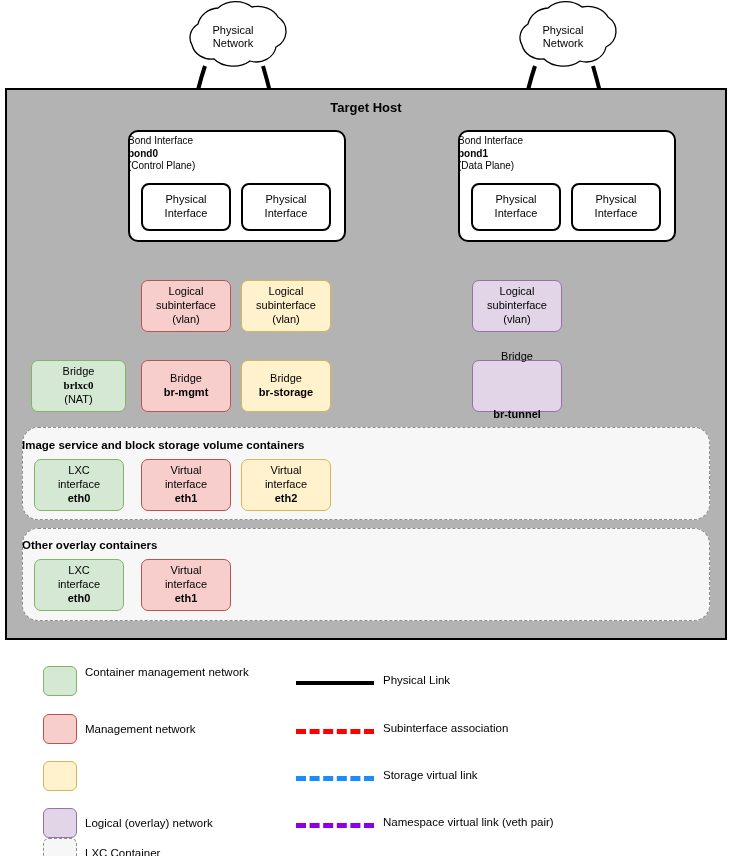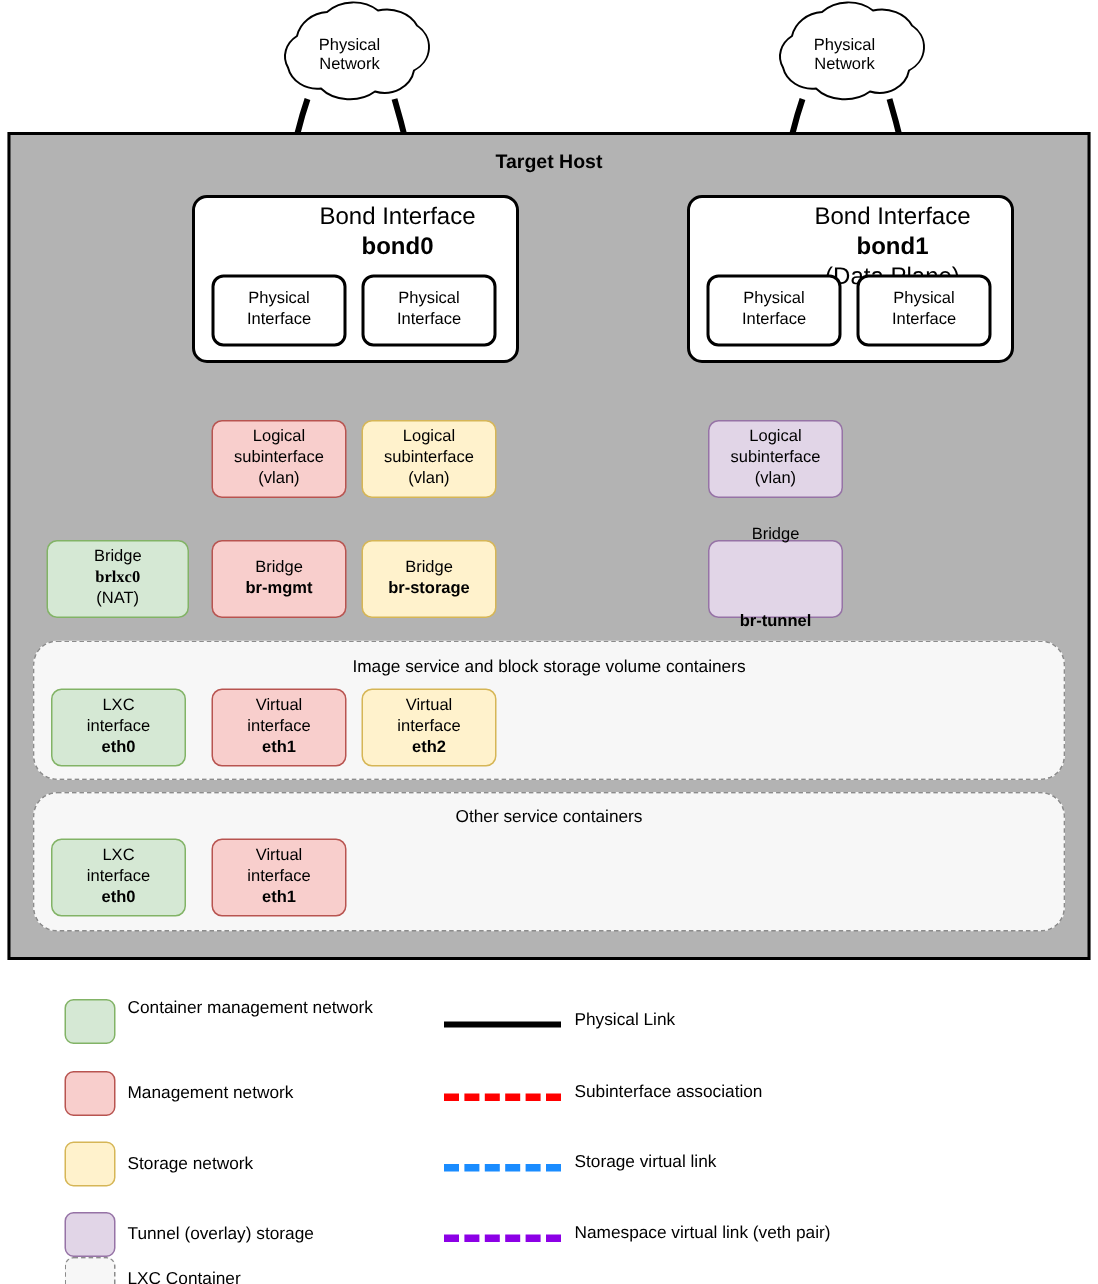--- a/index.html
+++ b/index.html
@@ -72,33 +72,30 @@
   .lxc-group {
     position: absolute;
     box-sizing: border-box;
     background: #f7f7f7;
     border: 1.5px dashed #8c8c8c;
     border-radius: 16px;
   }
   .lxc-title {
     position: absolute;
     font-size: 11.5px;
-    font-weight: normal;
-    color: #000;
-    text-align: center;
+    font-weight: bold;
+    color: #000;
   }
 
   
   .bond-label {
     position: absolute;
-    text-align: center;
-    font-size: 16px;
+    font-size: 10px;
     line-height: 1.25;
     color: #000;
-    margin-left: 28px;
   }
 
   
   #legend { position: absolute; left: 0; top: 648px; width: 732px; height: 208px; margin-left: 13px; }
   .lg-swatch {
     position: absolute;
     width: 34px; height: 30px;
     box-sizing: border-box;
     border-radius: 6px;
   }
@@ -179,20 +176,21 @@
 </div>
 <div class="lbl" style="left:513px;top:24px;width:100px;font-size:11px;">
   <div>Physical</div>
   <div>Network</div>
 </div>
 
 <div class="node n-white" style="left:128px;top:130px;width:218px;height:112px;"></div>
 <div class="bond-label" style="left:128px;top:135px;width:218px;">
   <div>Bond Interface</div>
   <div class="b" style="font-weight:bold;">bond0</div>
+  <div>(Control Plane)</div>
 </div>
 <div class="node n-white-inner" style="left:141px;top:183px;width:90px;height:48px;">
   <div>Physical</div>
   <div>Interface</div>
 </div>
 <div class="node n-white-inner" style="left:241px;top:183px;width:90px;height:48px;">
   <div>Physical</div>
   <div>Interface</div>
 </div>
 
@@ -257,45 +255,44 @@
   <div>interface</div>
   <div style="font-weight:bold;">eth1</div>
 </div>
 <div class="node n-yellow" style="left:241px;top:459px;width:90px;height:52px;">
   <div>Virtual</div>
   <div>interface</div>
   <div style="font-weight:bold;">eth2</div>
 </div>
 
 <div class="lxc-group" style="left:22px;top:528px;width:688px;height:93px;"></div>
-<div class="lxc-title" style="left:22px;top:539px;width:688px;">Other service containers</div>
+<div class="lxc-title" style="left:22px;top:539px;width:688px;">Other overlay containers</div>
 <div class="node n-green" style="left:34px;top:559px;width:90px;height:52px;">
   <div>LXC</div>
   <div>interface</div>
   <div style="font-weight:bold;">eth0</div>
 </div>
 <div class="node n-red" style="left:141px;top:559px;width:90px;height:52px;">
   <div>Virtual</div>
   <div>interface</div>
   <div style="font-weight:bold;">eth1</div>
 </div>
 
 <div id="legend">
 
   <div class="lg-swatch" style="left:30px;top:18px;background:#d5e8d4;border:1.6px solid #82b366;"></div>
   <div class="lg-text" style="left:72px;top:17px;width:175px;">Container management network</div>
 
   <div class="lg-swatch" style="left:30px;top:66px;background:#f8cecc;border:1.6px solid #b85450;"></div>
   <div class="lg-text" style="left:72px;top:74px;width:190px;">Management network</div>
 
   <div class="lg-swatch" style="left:30px;top:113px;background:#fff2cc;border:1.6px solid #d6b656;"></div>
-  <div class="lg-text" style="left:72px;top:121px;width:190px;">Storage network</div>
 
   <div class="lg-swatch" style="left:30px;top:160px;background:#e1d5e7;border:1.6px solid #9673a6;"></div>
-  <div class="lg-text" style="left:72px;top:168px;width:200px;">Tunnel (overlay) storage</div>
+  <div class="lg-text" style="left:72px;top:168px;width:200px;">Logical (overlay) network</div>
 
   <div class="lg-swatch dashed" style="left:30px;top:190px;"></div>
   <div class="lg-text" style="left:72px;top:198px;width:160px;">LXC Container</div>
 
   <div class="lg-line" style="left:283px;top:33px;border-top-color:#000000;"></div>
   <div class="lg-text" style="left:370px;top:25px;width:220px;">Physical Link</div>
 
   <div class="lg-line dash" style="left:283px;top:81px;border-top-color:#ff0000;"></div>
   <div class="lg-text" style="left:370px;top:73px;width:240px;">Subinterface association</div>
 

